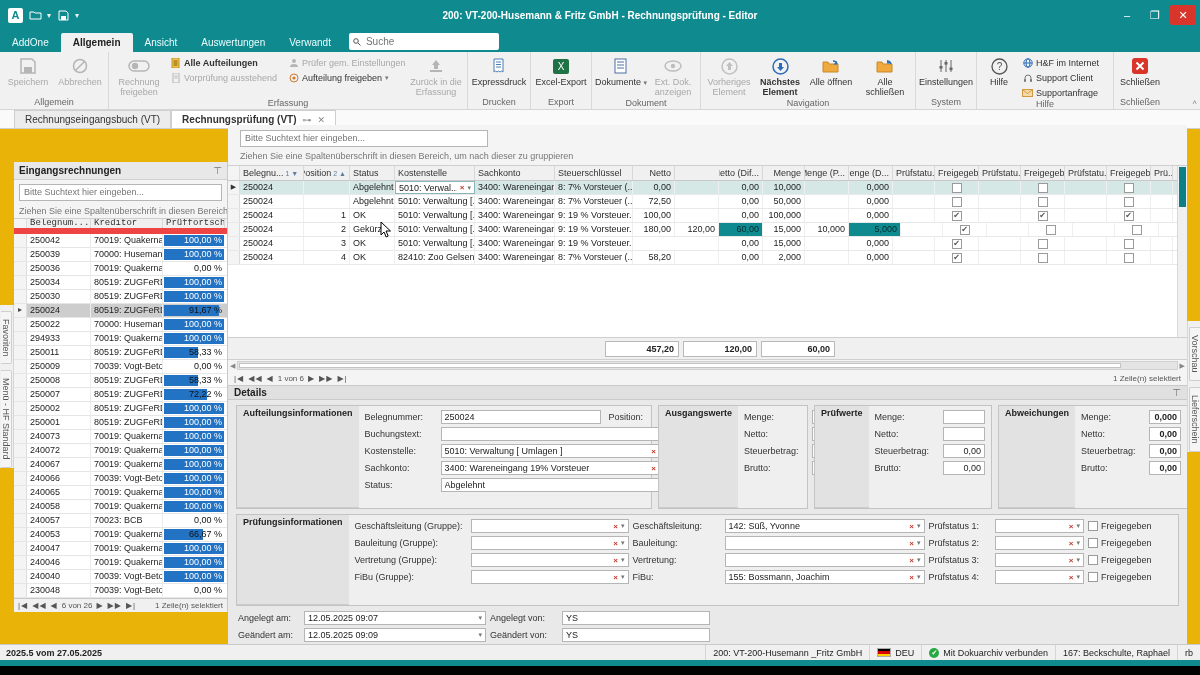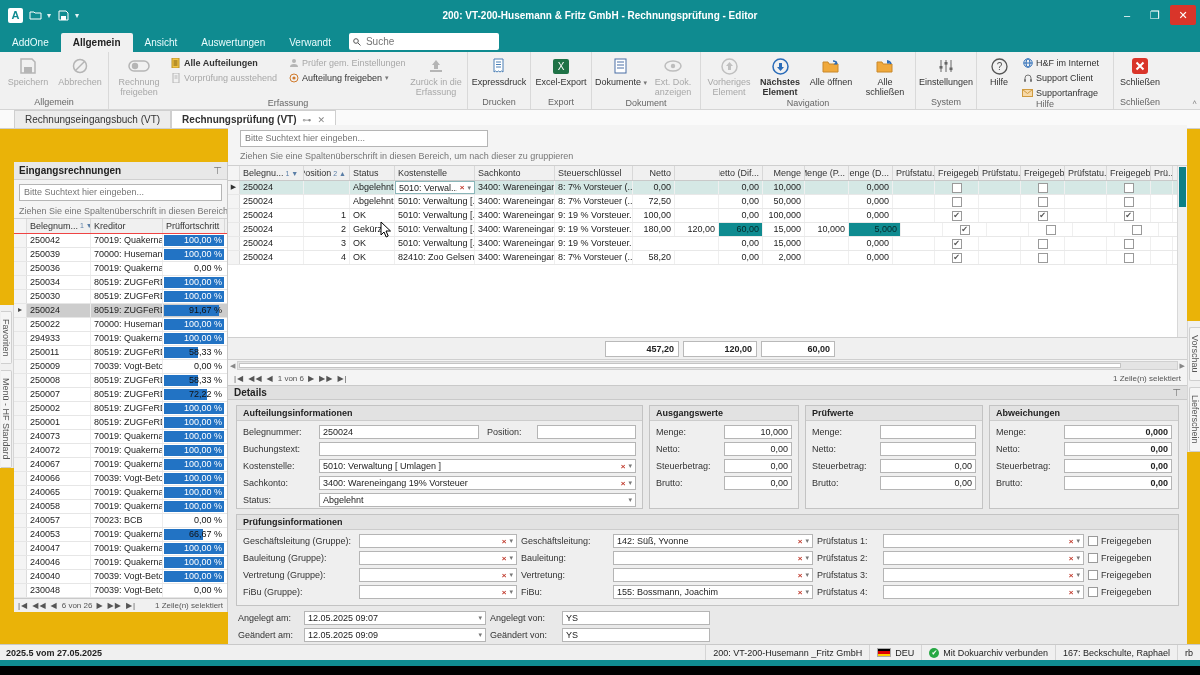--- a/index.html
+++ b/index.html
@@ -66,21 +66,21 @@
   
   .leftpanel { width:214px; background:#f4f4f4; border-right:1px solid #c9c9c9; display:flex; flex-direction:column; flex:none; }
   .panelhead { height:18px; background:#e8e8e8; border-bottom:1px solid #d0d0d0; display:flex; align-items:center;
     justify-content:space-between; padding:0 5px; font-weight:bold; font-size:10px; }
   .searchwrap { padding:4px 5px 2px; }
   .searchbox { width:100%; height:17px; border:1px solid #b5b5b5; background:#fff; font-size:9px; padding:0 4px;
     font-family:inherit; outline:none; }
   .grouphint { color:#777; font-size:9px; padding:3px 5px 2px; white-space:nowrap; overflow:hidden; }
   .lgrid { flex:1; display:flex; flex-direction:column; min-height:0; border-top:1px solid #cfcfcf; background:#fff; }
   .lheader,.lrow { display:flex; flex:none; }
-  .lheader { background:#f0f0f0; border-bottom:1px solid #ef4444; height:15px; }
+  .lheader { background:#f0f0f0; border-bottom:6px solid #ef4444; height:15px;font-family:Liberation Mono, monospace; }
   .lhc { font-size:9px; color:#333; padding:2px 3px; border-right:1px solid #d8d8d8; display:flex; align-items:center; gap:2px; overflow:hidden; white-space:nowrap; }
   .lrow { height:14px; border-bottom:1px solid #e6e6e6; background:#fff; }
   .lrow.sel { background:#cdcdcd; }
   .lc { font-size:9px; padding:1px 3px; border-right:1px solid #ececec; white-space:nowrap; overflow:hidden; }
   .lind { width:13px; color:#444; font-size:8px; text-align:center; padding:1px 0; flex:none; background:#f4f4f4; border-right:1px solid #ddd; }
   .lbeleg { width:64px; flex:none; }
   .lkred { width:72px; flex:none; }
   .lpct { width:62px; flex:none; position:relative; padding:0; border-right:none; }
   .pbar { position:absolute; left:1px; top:1px; bottom:1px; background:#2273c4; }
   .ptext { position:absolute; right:3px; top:1px; font-size:9px; color:#111; }
@@ -120,21 +120,21 @@
   .htrack { flex:1; height:9px; background:#e4e4e4; border:1px solid #d0d0d0; position:relative; }
   .hthumb { position:absolute; left:1px; top:1px; bottom:1px; width:94%; background:#fff; border:1px solid #c4c4c4; }
   .mpager { height:14px; display:flex; align-items:center; justify-content:space-between; font-size:8px; color:#555;
     padding:0 6px; flex:none; background:#f4f4f4; }
 
   
   .detailshead { height:15px; background:#e0e0e0; border-top:1px solid #c9c9c9; border-bottom:1px solid #c9c9c9;
     display:flex; align-items:center; justify-content:space-between; padding:0 6px; font-weight:bold; flex:none; }
   .details { flex:1; background:#e9e9e9; padding:5px 8px 3px; display:flex; flex-direction:column; gap:5px; overflow:hidden; }
   .drow1 { display:flex; gap:6px; height:104px; }
-  .gbox { border:1px solid #c3c3c3; background:#efefef; display:flex; flex-direction:column; }
+  .gbox { border:1px solid #c3c3c3; background:#efefef; display:flex; flex-direction:row; }
   .gbox-h { padding:2px 6px; font-weight:bold; font-size:9px; background:#e2e2e2; border-bottom:1px solid #cccccc; flex:none; }
   .gbox-b { padding:4px 6px; flex:1; }
   .frow { display:flex; align-items:center; margin-bottom:3px; gap:4px; }
   .flabel { font-size:9px; color:#333; white-space:nowrap; }
   .field { height:14px; border:1px solid #b5b5b5; background:#fff; font-size:9px; padding:1px 3px;
     white-space:nowrap; overflow:hidden; display:flex; align-items:center; }
   .field.r { justify-content:flex-end; }
   .field.b { font-weight:bold; }
   .combo { display:flex; align-items:center; }
   .combo .cval { flex:1; overflow:hidden; white-space:nowrap; }

